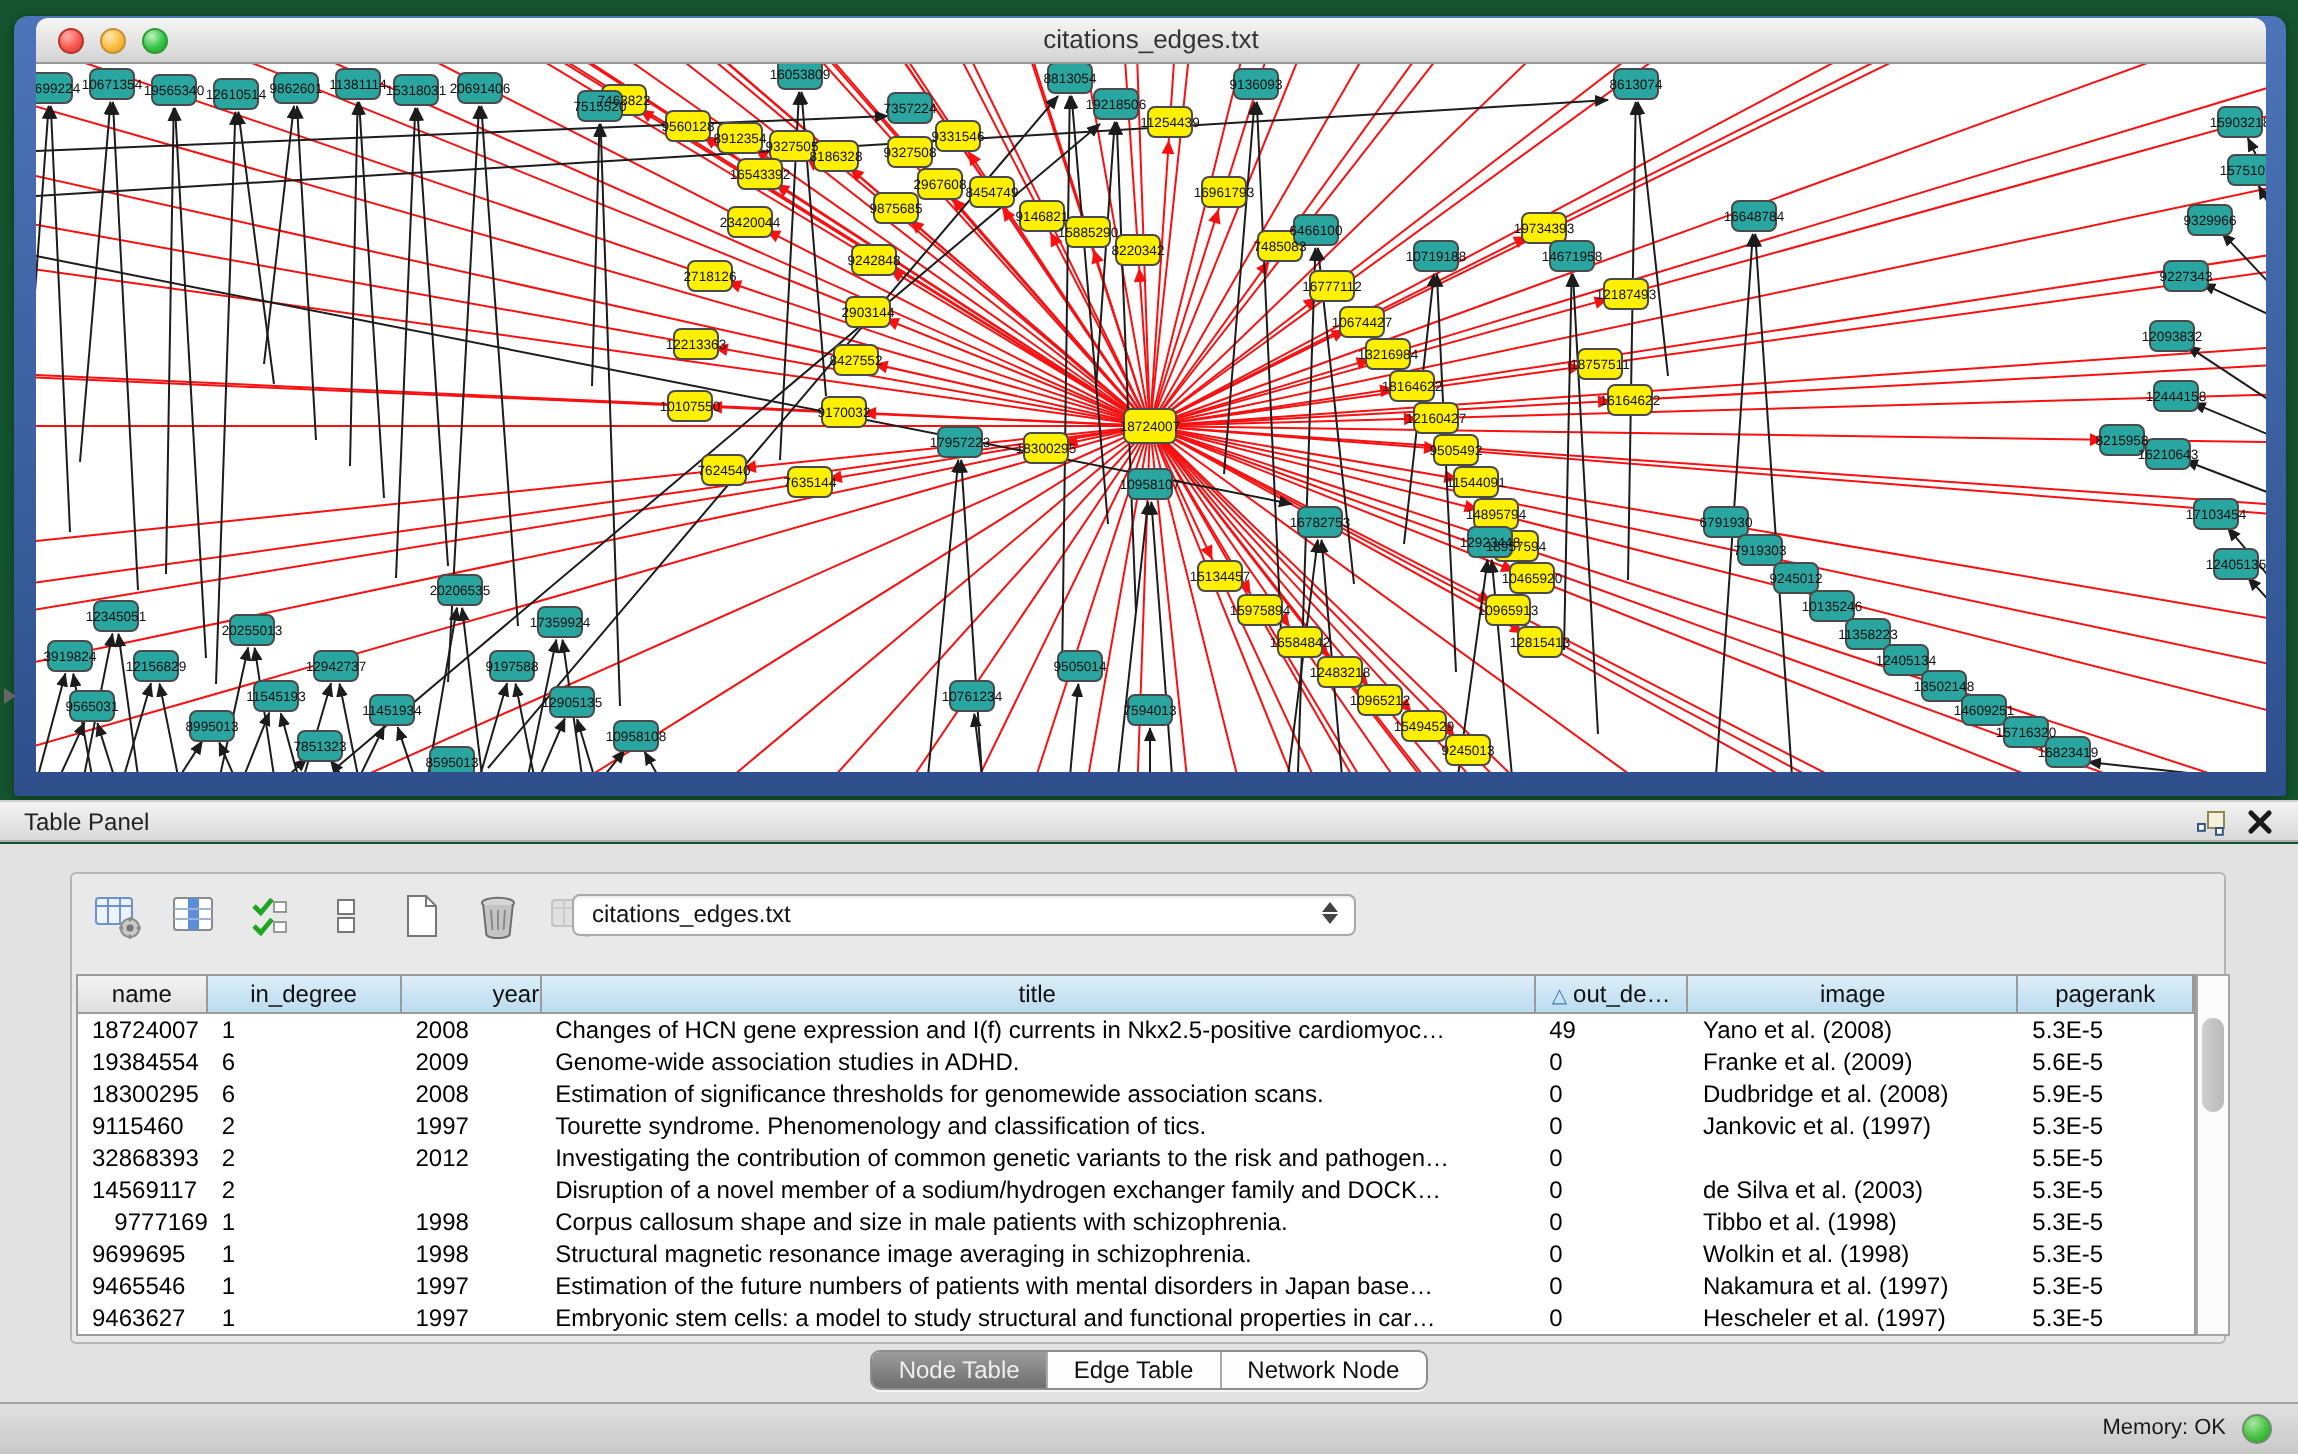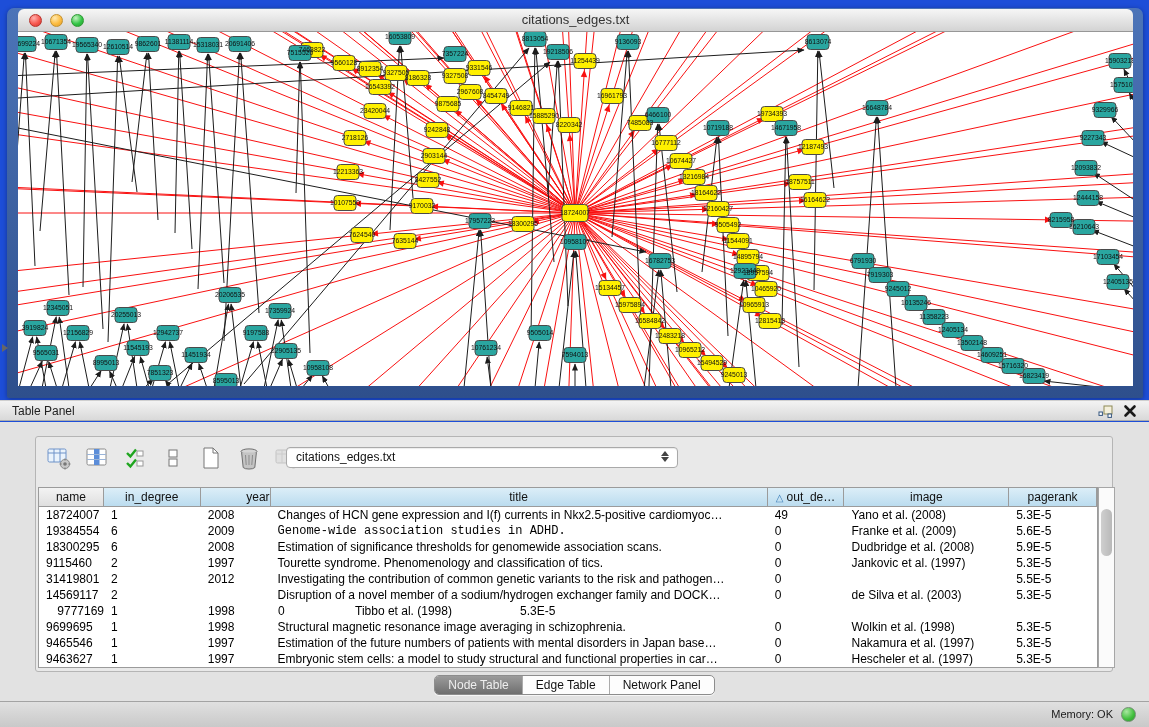--- a/index.html
+++ b/index.html
@@ -1,17 +1,17 @@
 <!DOCTYPE html>
 <html><head>
 <meta charset="utf-8">
 <style>
   * { margin:0; padding:0; box-sizing:border-box; }
   body { font-family:"Liberation Sans", sans-serif; }
-  .app { position:relative; width:1149px; height:727px; background:#1d4ed8; overflow:hidden; }
+  .app { position:relative; width:1149px; height:727px; background:#14532d; overflow:hidden; }
 
   
   .win { position:absolute; left:7px; top:8px; width:1136px; height:390px;
          background:linear-gradient(#4C74B8,#2E4F8C); border-radius:7px 7px 2px 2px;
          box-shadow:0 1px 5px rgba(0,0,0,.35); }
   .titlebar { position:absolute; left:11px; top:1px; width:1115px; height:23px;
               background:linear-gradient(#F6F6F6,#D3D3D3); border-radius:6px 6px 0 0;
               border-bottom:1px solid #979797; }
   .title { text-align:center; line-height:22px; font-size:13px; color:#333; }
   .lights { position:absolute; left:11px; top:5px; display:flex; gap:8px; }
@@ -679,21 +679,21 @@
           <div class="td" style="width: 70px;">2008</div>
           <div class="td" style="width: 498px;">Changes of HCN gene expression and I(f) currents in Nkx2.5-positive cardiomyoc…</div>
           <div class="td" style="width: 77px;">49</div>
           <div class="td" style="width: 165px;">Yano et al. (2008)</div>
           <div class="td" style="width: 88px;">5.3E-5</div>
         </div>
         <div class="trow">
           <div class="td" style="width: 65px;">19384554</div>
           <div class="td" style="width: 97px;">6</div>
           <div class="td" style="width: 70px;">2009</div>
-          <div class="td" style="width: 498px; font-family: Liberation Mono, monospace;">Genome-wide association studies in ADHD.</div>
+          <div class="td" style="width: 498px;">Genome-wide association studies in ADHD.</div>
           <div class="td" style="width: 77px;">0</div>
           <div class="td" style="width: 165px;">Franke et al. (2009)</div>
           <div class="td" style="width: 88px;">5.6E-5</div>
         </div>
         <div class="trow">
           <div class="td" style="width: 65px;">18300295</div>
           <div class="td" style="width: 97px;">6</div>
           <div class="td" style="width: 70px;">2008</div>
           <div class="td" style="width: 498px;">Estimation of significance thresholds for genomewide association scans.</div>
           <div class="td" style="width: 77px;">0</div>
@@ -703,41 +703,42 @@
         <div class="trow">
           <div class="td" style="width: 65px;">9115460</div>
           <div class="td" style="width: 97px;">2</div>
           <div class="td" style="width: 70px;">1997</div>
           <div class="td" style="width: 498px;">Tourette syndrome. Phenomenology and classification of tics.</div>
           <div class="td" style="width: 77px;">0</div>
           <div class="td" style="width: 165px;">Jankovic et al. (1997)</div>
           <div class="td" style="width: 88px;">5.3E-5</div>
         </div>
         <div class="trow">
-          <div class="td" style="width: 65px;">31419801</div>
+          <div class="td" style="width: 65px;">32868393</div>
           <div class="td" style="width: 97px;">2</div>
           <div class="td" style="width: 70px;">2012</div>
           <div class="td" style="width: 498px;">Investigating the contribution of common genetic variants to the risk and pathogen…</div>
           <div class="td" style="width: 77px;">0</div>
           <div class="td" style="width: 165px; margin-top: 32px;">Stergiakouli et al. (2012)</div>
           <div class="td" style="width: 88px;">5.5E-5</div>
         </div>
         <div class="trow">
           <div class="td" style="width: 65px;">14569117</div>
           <div class="td" style="width: 97px;">2</div>
           <div class="td" style="width: 70px; margin-top: 36px;">2003</div>
           <div class="td" style="width: 498px;">Disruption of a novel member of a sodium/hydrogen exchanger family and DOCK…</div>
           <div class="td" style="width: 77px;">0</div>
           <div class="td" style="width: 165px;">de Silva et al. (2003)</div>
           <div class="td" style="width: 88px;">5.3E-5</div>
         </div>
         <div class="trow">
           <div class="td" style="width: 65px; text-align: right;">9777169</div>
           <div class="td" style="width: 97px;">1</div>
           <div class="td" style="width: 70px;">1998</div>
+          <div class="td" style="width: 498px;">Corpus callosum shape and size in male patients with schizophrenia.</div>
           <div class="td" style="width: 77px;">0</div>
           <div class="td" style="width: 165px;">Tibbo et al. (1998)</div>
           <div class="td" style="width: 88px;">5.3E-5</div>
         </div>
         <div class="trow">
           <div class="td" style="width: 65px;">9699695</div>
           <div class="td" style="width: 97px;">1</div>
           <div class="td" style="width: 70px;">1998</div>
           <div class="td" style="width: 498px;">Structural magnetic resonance image averaging in schizophrenia.</div>
           <div class="td" style="width: 77px;">0</div>
@@ -765,21 +766,21 @@
       </div>
   </div>
   <div class="scrollarea">
     <div class="thumb"></div>
   </div>
 
   <div class="tabs">
     <div class="seg">
       <div class="tab sel">Node Table</div>
       <div class="tab">Edge Table</div>
-      <div class="tab">Network Panel</div>
+      <div class="tab">Network Node</div>
     </div>
   </div>
 
   <div class="status">
     <div class="mem">Memory: OK</div>
     <div class="memdot"></div>
   </div>
 
 </div>
 

